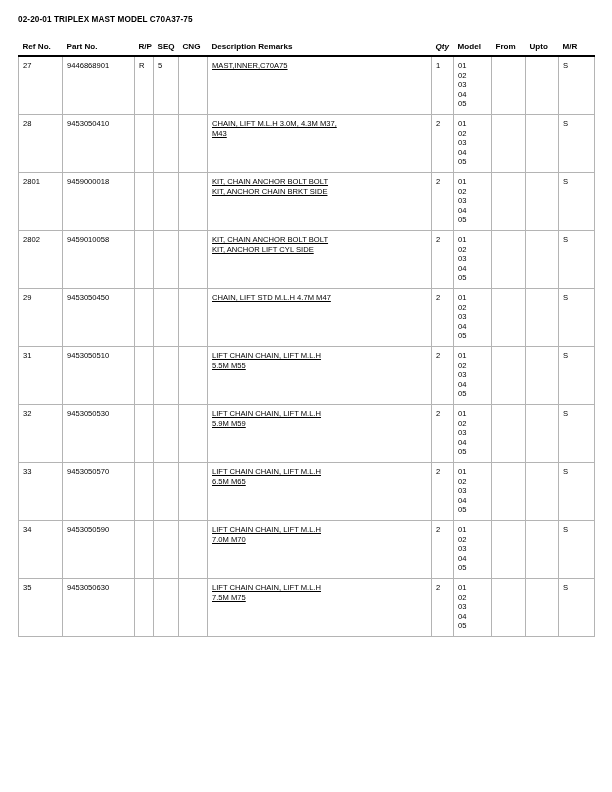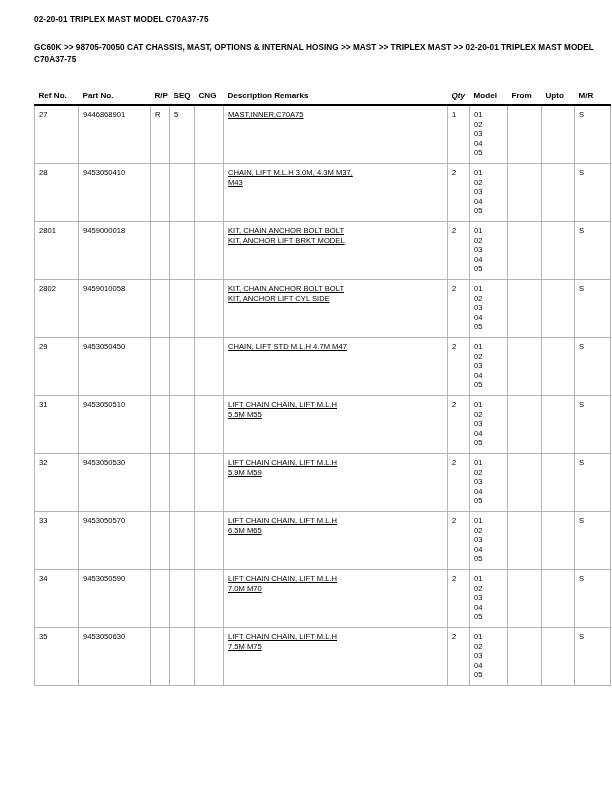--- a/index.html
+++ b/index.html
@@ -13,21 +13,21 @@
     height: 792px;
     font-family: "Liberation Sans", sans-serif;
     color: #000000;
     -webkit-font-smoothing: none;
   }
   .page {
     position: relative;
     width: 612px;
     height: 792px;
     box-sizing: border-box;
-    padding: 14px 18px 0 34px;
+    padding: 14px 18px 0 18px;
   }
   .doc-title {
     font-size: 8.2px;
     font-weight: bold;
     letter-spacing: 0.1px;
     line-height: 12px;
     margin: 0 0 16px 0;
   }
   .breadcrumb {
     font-size: 8.2px;
@@ -85,21 +85,20 @@
   .model-stack span { display: block; }
   .desc-line { display: block; white-space: pre; text-decoration: underline; }
 </style>
 </head>
 <body>
 
 <div class="page">
 
   <div class="doc-title">02-20-01 TRIPLEX MAST MODEL C70A37-75</div>
 
-  <div class="breadcrumb">GC60K &gt;&gt; 98705-70050 CAT CHASSIS, MAST, OPTIONS &amp; INTERNAL HOSING &gt;&gt; MAST &gt;&gt; TRIPLEX MAST &gt;&gt; 02-20-01 TRIPLEX MAST MODEL C70A37-75</div>
 
   <table class="parts">
     <colgroup>
       <col class="c-ref">
         <col class="c-part">
         <col class="c-rp">
         <col class="c-seq">
       <col class="c-cng">
         <col class="c-desc">
         <col class="c-qty">
@@ -168,21 +167,21 @@
           <td>S</td>
         </tr>
         <tr>
           <td>2801</td>
           <td>9459000018</td>
           <td></td>
           <td></td>
           <td></td>
           <td>
             <span class="desc-line">KIT, CHAIN ANCHOR BOLT BOLT</span>
-            <span class="desc-line">KIT, ANCHOR LIFT BRKT MODEL</span>
+            <span class="desc-line">KIT, ANCHOR CHAIN BRKT SIDE</span>
           </td>
           <td class="td-qty">2</td>
           <td class="model-stack">
             <span>01</span>
             <span>02</span>
             <span>03</span>
             <span>04</span>
             <span>05</span>
           </td>
           <td></td>

